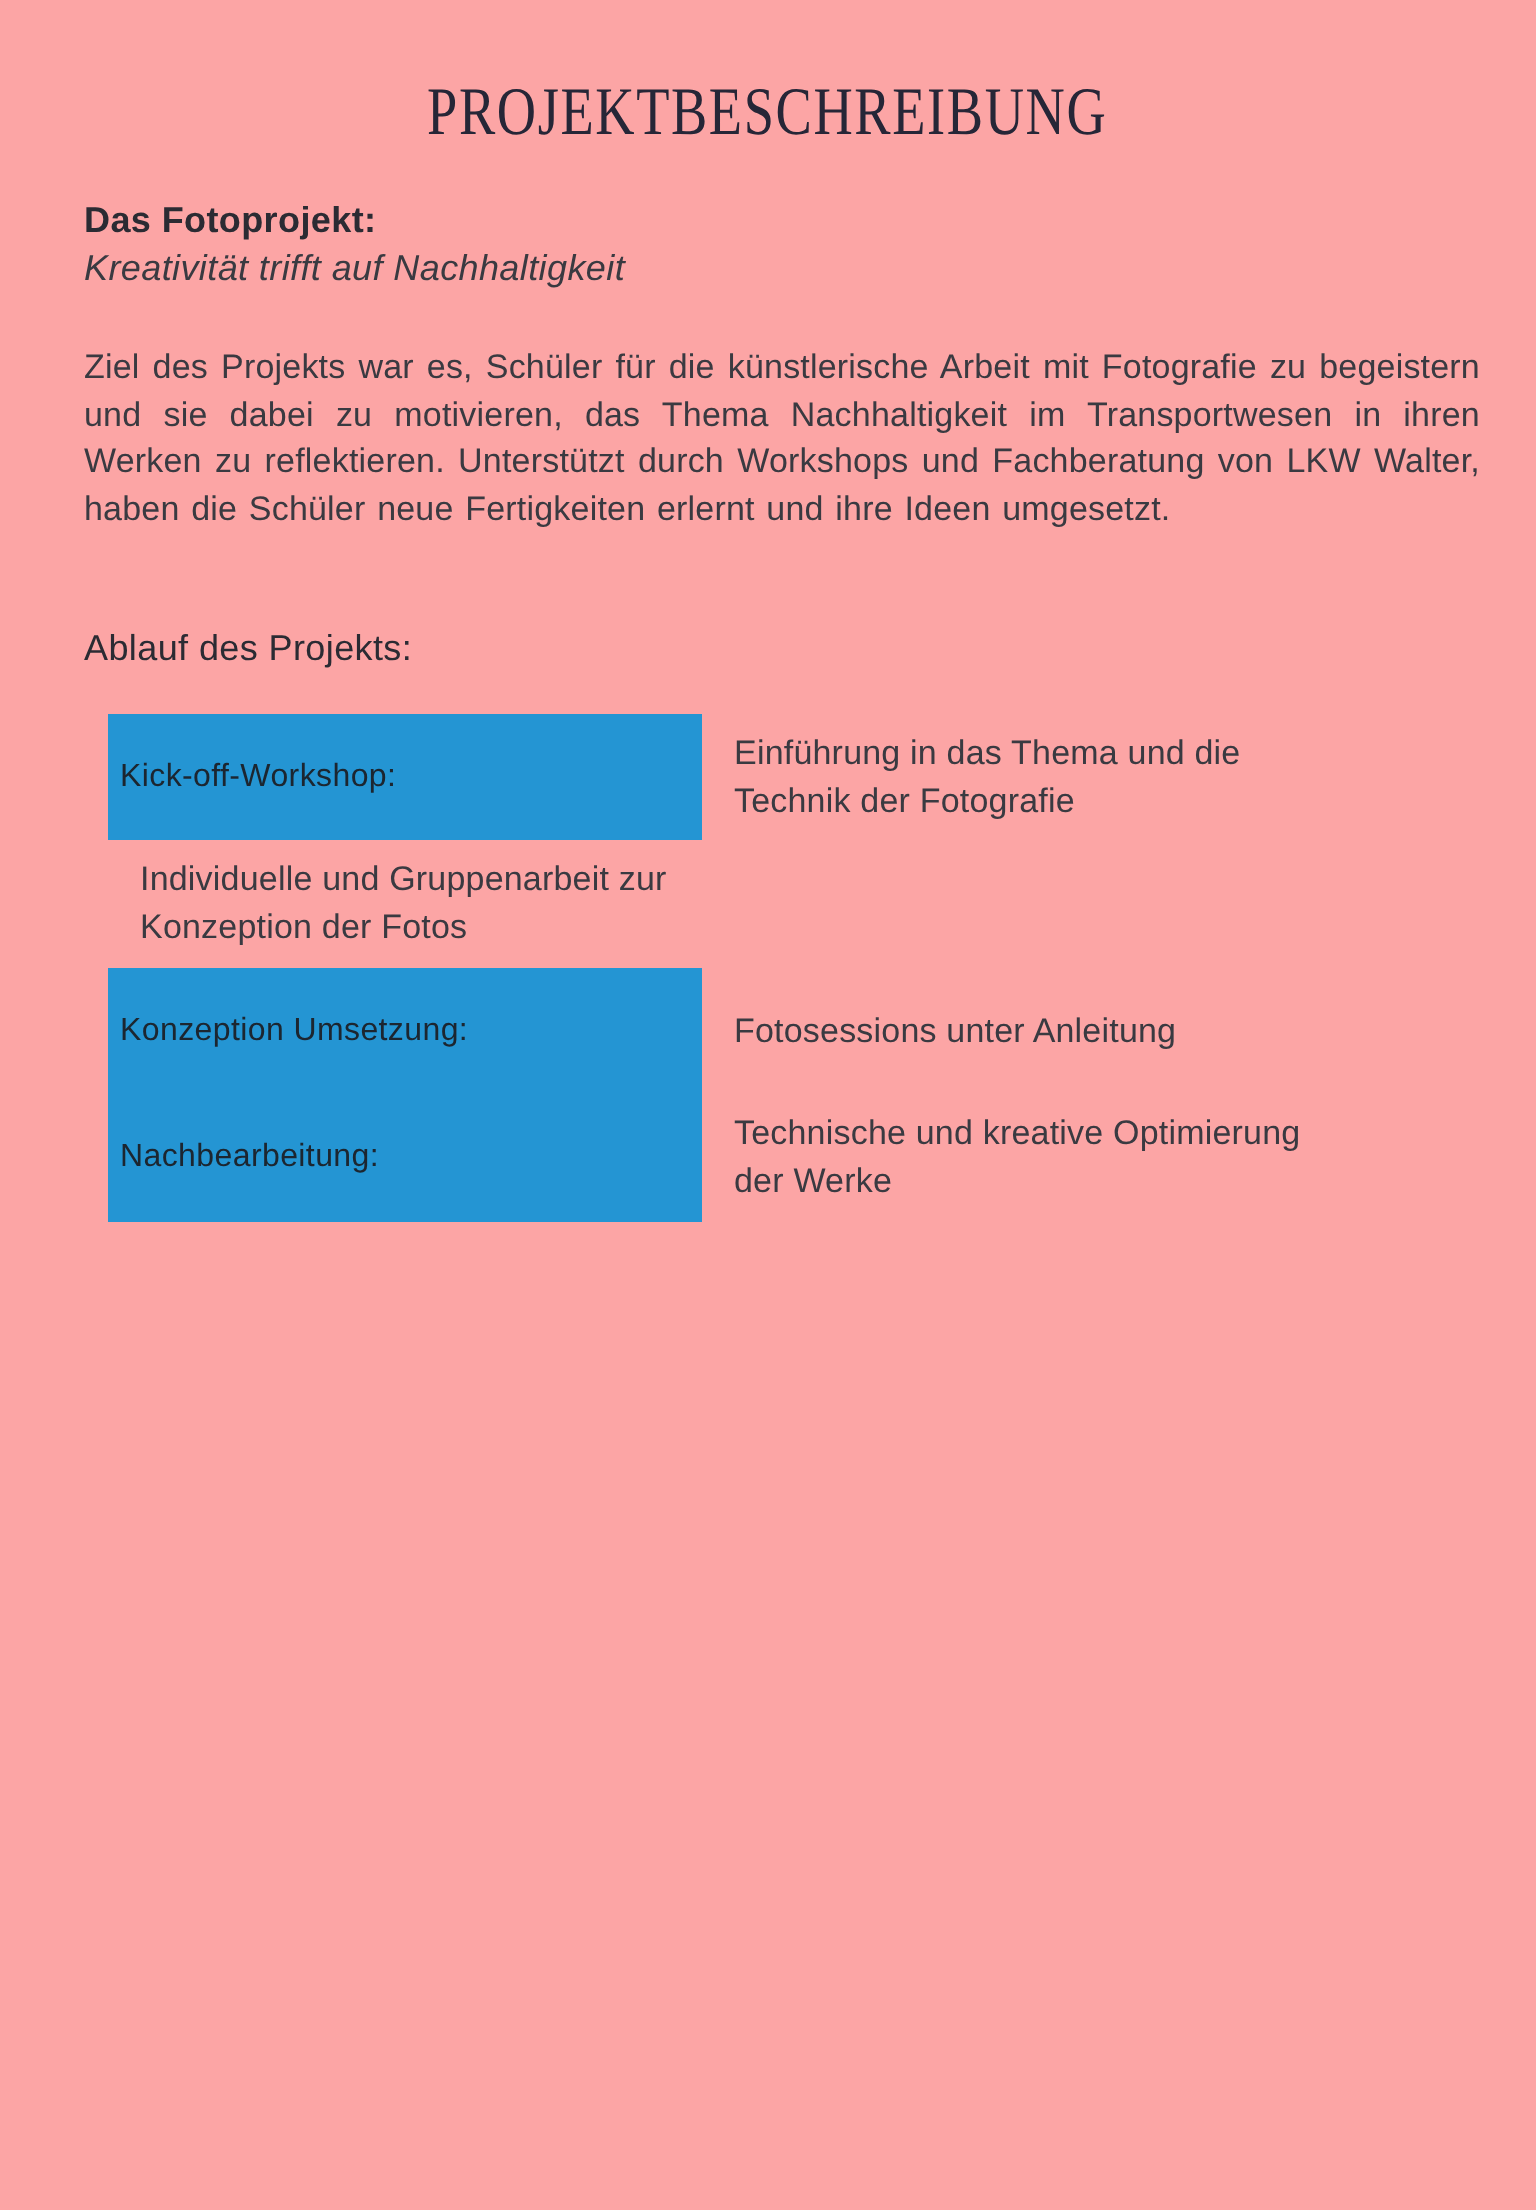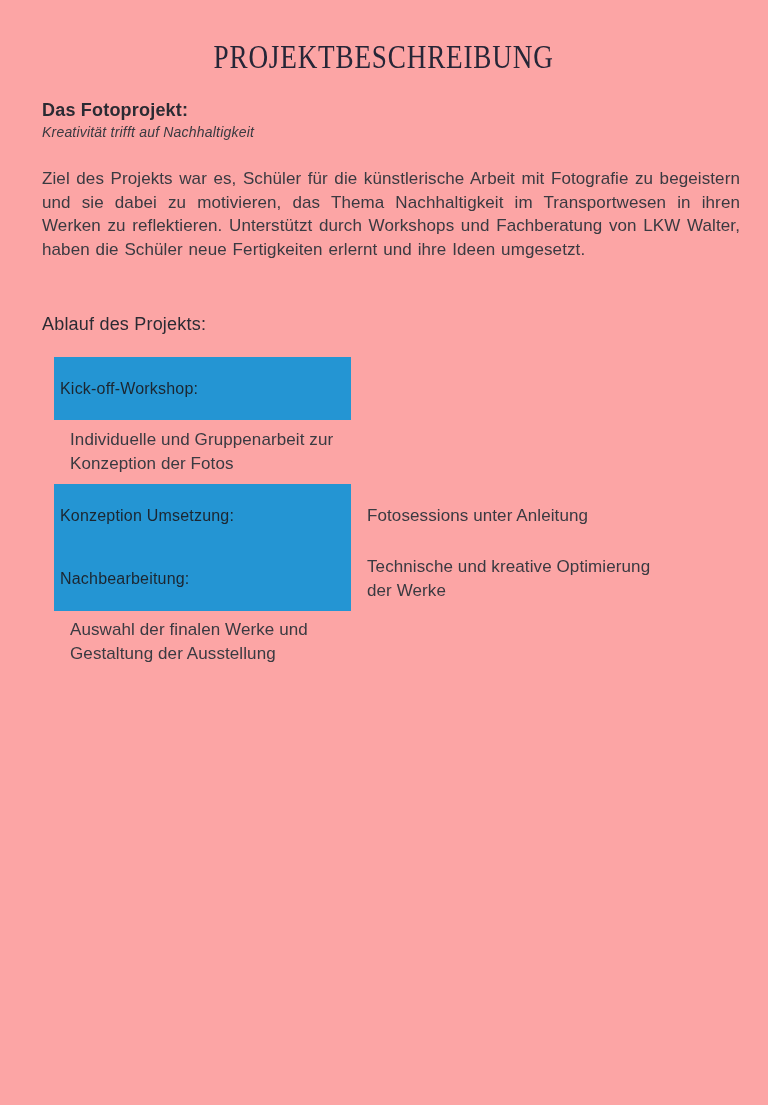--- a/index.html
+++ b/index.html
@@ -44,21 +44,21 @@
     left: 42px;
     right: 28px;
   }
   .intro-heading {
     font-size: 18px;
     font-weight: 700;
     color: var(--heading-text, #2b2b33);
     letter-spacing: 0.2px;
   }
   .intro-subheading {
-    font-size: 14px;
+    font-size: 18px;
     font-style: italic;
     margin-top: 3px;
     color: var(--body-text, #3a3a41);
     letter-spacing: 0.2px;
   }
   .intro-paragraph {
     margin: 27px 0 0 0;
     font-size: 17px;
     line-height: 23.5px;
     text-align: justify;
@@ -129,37 +129,37 @@
     <div class="intro-subheading">Kreativität trifft auf Nachhaltigkeit</div>
     <p class="intro-paragraph">Ziel des Projekts war es, Schüler für die künstlerische Arbeit mit Fotografie zu begeistern und sie dabei zu motivieren, das Thema Nachhaltigkeit im Transportwesen in ihren Werken zu reflektieren. Unterstützt durch Workshops und Fachberatung von LKW Walter, haben die Schüler neue Fertigkeiten erlernt und ihre Ideen umgesetzt.</p>
   </div>
 
   <div class="schedule-heading">Ablauf des Projekts:</div>
 
   <div class="schedule-table">
 
     <div class="schedule-row">
       <div class="schedule-label-cell">Kick-off-Workshop:</div>
+      <div class="schedule-desc-cell">Einführung in das Thema und die
+Technik der Fotografie</div>
     </div>
 
     <div class="schedule-row">
       <div class="schedule-desc-cell">Individuelle und Gruppenarbeit zur
 Konzeption der Fotos</div>
     </div>
 
     <div class="schedule-row">
       <div class="schedule-label-cell">Konzeption Umsetzung:</div>
       <div class="schedule-desc-cell">Fotosessions unter Anleitung</div>
     </div>
 
     <div class="schedule-row">
       <div class="schedule-label-cell">Nachbearbeitung:</div>
       <div class="schedule-desc-cell">Technische und kreative Optimierung
 der Werke</div>
     </div>
 
     <div class="schedule-row">
-      <div class="schedule-desc-cell">Auswahl der finalen Werke und
-Gestaltung der Ausstellung</div>
     </div>
 
   </div>
 </div>
 
 </body></html>

